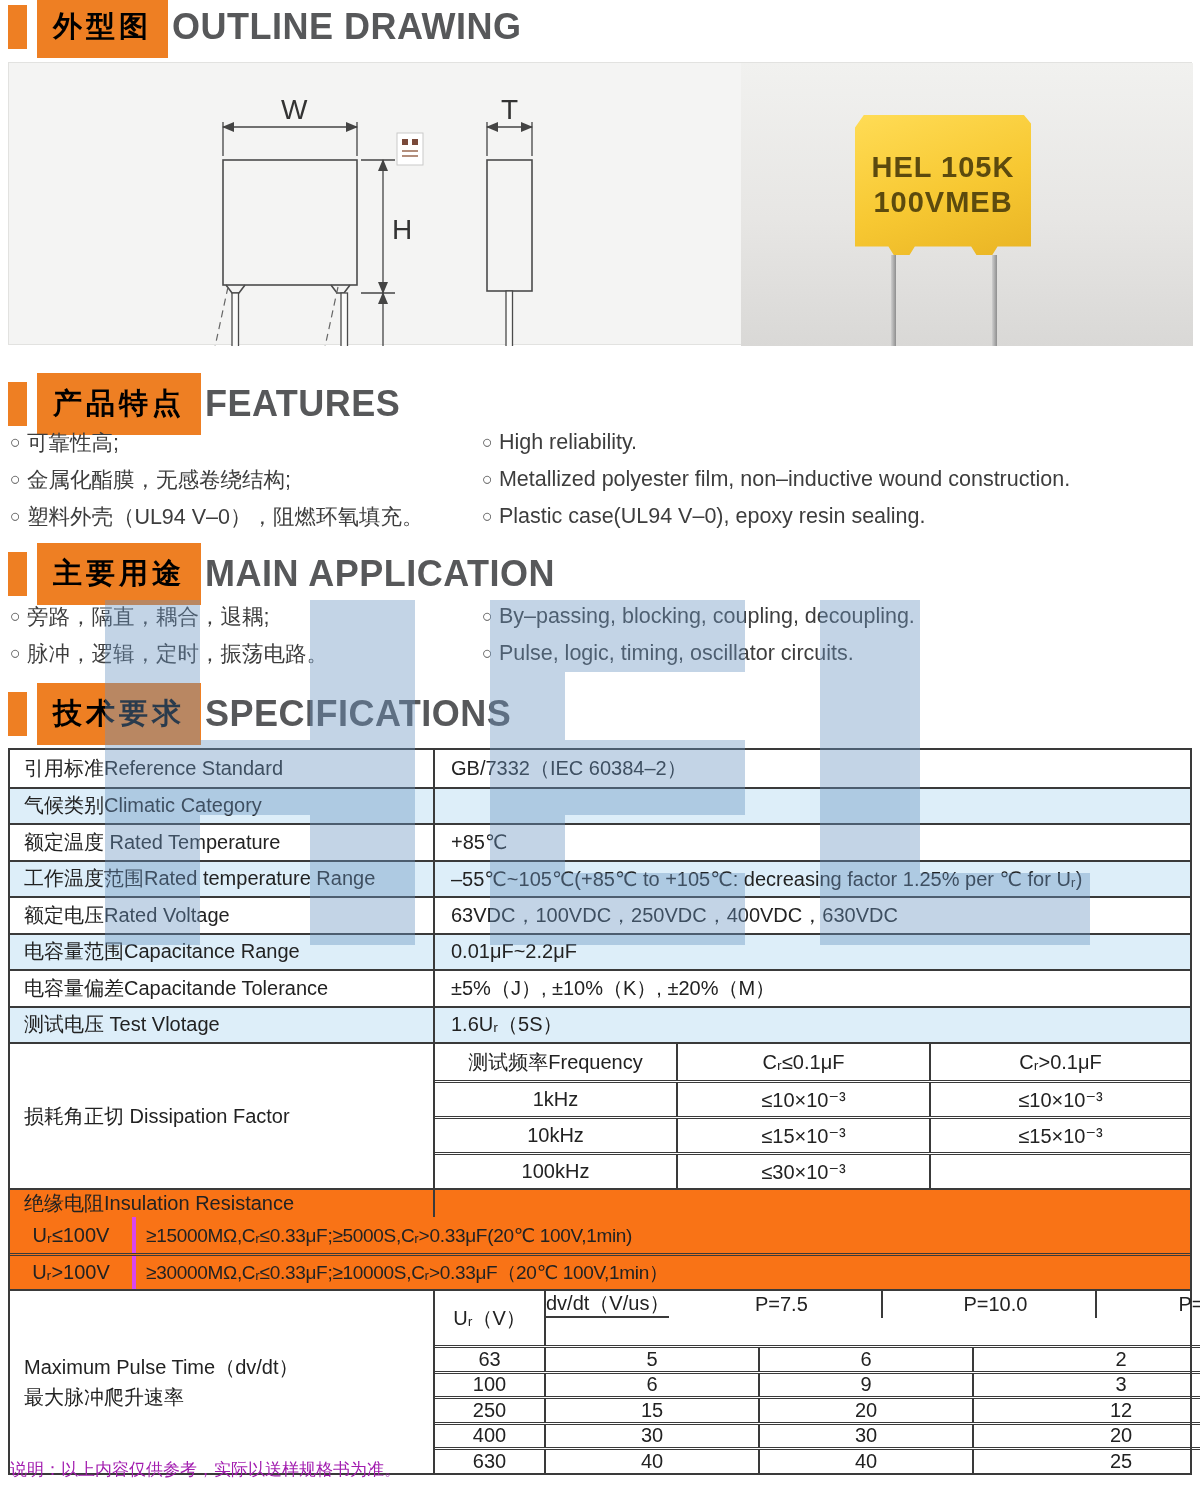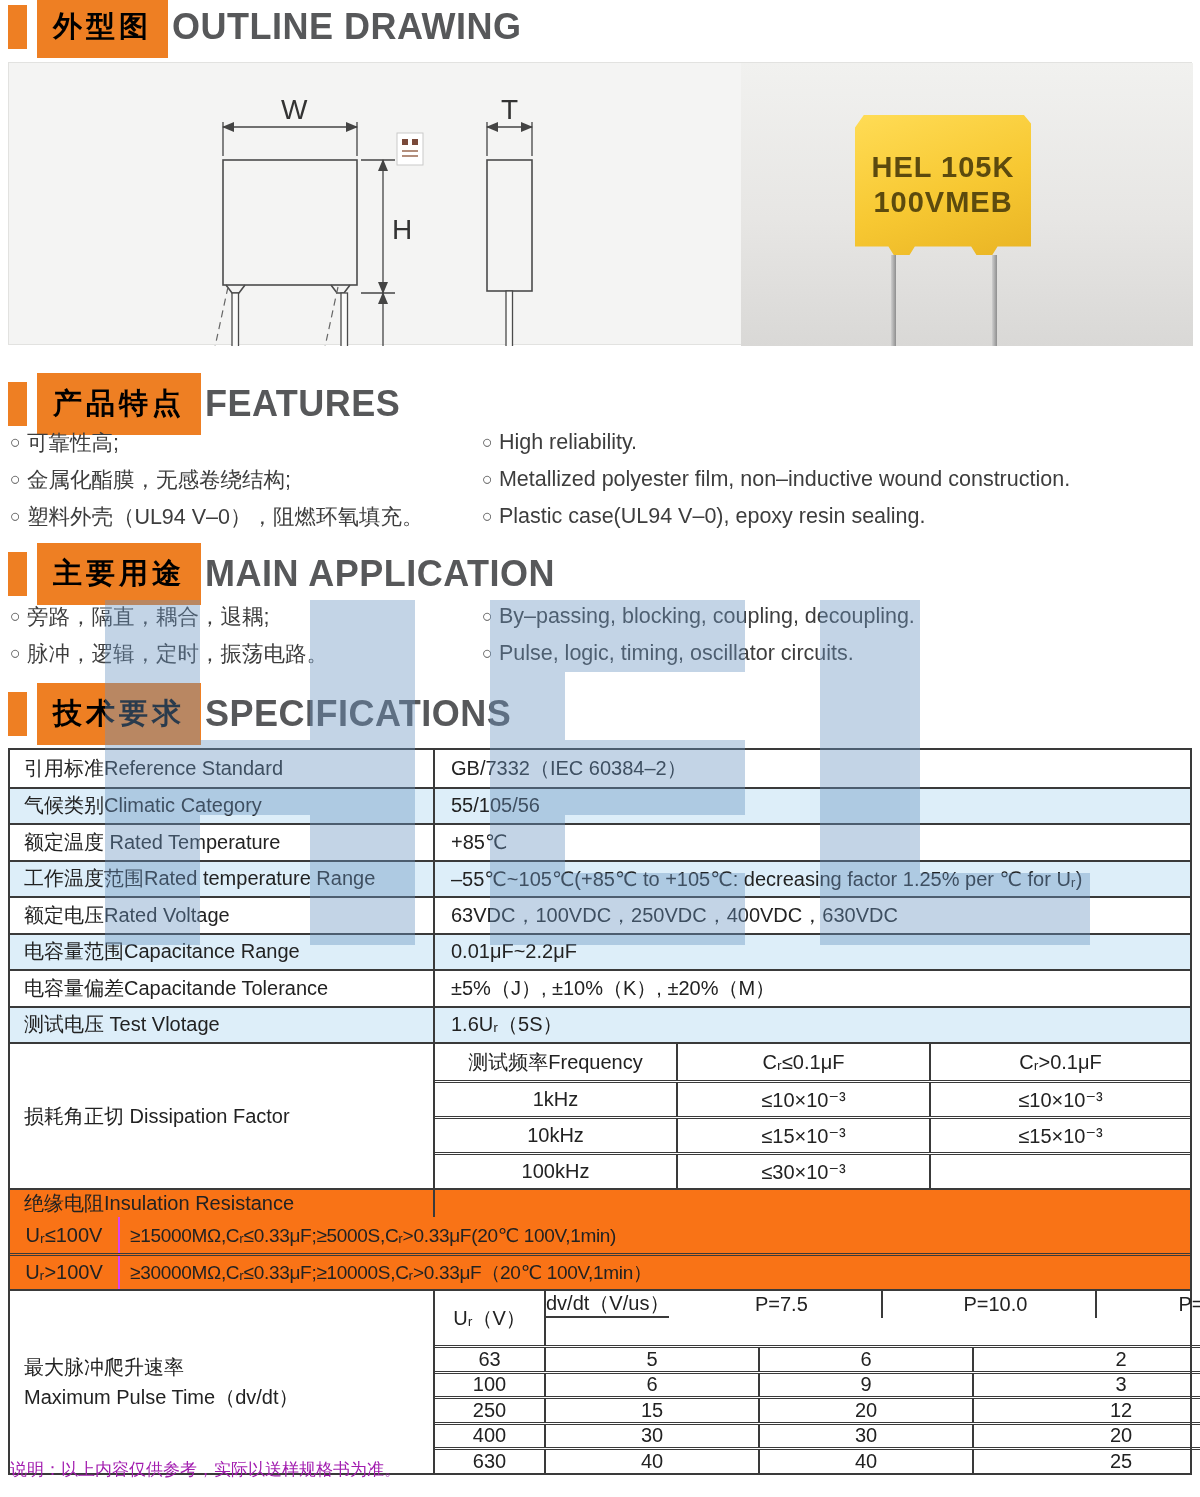--- a/index.html
+++ b/index.html
@@ -49,21 +49,21 @@
   .block-body > .d-row:first-child{border-top:0;}
   .d-rows{display:contents;}
   .d-row > :nth-child(1){width:243px;flex:none;border-right:2px solid #3a3a3a;}
   .d-row > :nth-child(2){width:253px;flex:none;border-right:2px solid #3a3a3a;}
   .d-row > :nth-child(3){flex:1;}
   
   .ins-block{background:#f97316;flex-direction:column;}
   .ins-rows{display:contents;}
   .ins-row{display:flex;height:36px;flex:none;border-top:3px double #3a3a3a;box-sizing:border-box;}
   .ins-rows .ins-row:first-child{border-top:0;}
-  .ins-ur{width:110px;flex:none;border-right:2px solid #d946ef;}
+  .ins-ur{width:126px;flex:none;border-right:4px solid #d946ef;}
   .ins-val{flex:1;display:flex;align-items:center;padding-left:10px;font-size:19px;letter-spacing:-.3px;}
   
   .p-head{display:flex;height:54px;flex:none;}
   .p-ur{width:111px;flex:none;border-right:2px solid #3a3a3a;}
   .p-right{flex:1;display:flex;flex-direction:row;}
   .p-group{height:27px;flex:none;border-bottom:2px solid #3a3a3a;}
   .p-subs{height:27px;flex:none;display:flex;}
   .p-subs > div{width:214px;flex:none;border-right:2px solid #3a3a3a;padding-left:12px;}
   .p-subs > div:last-child{flex:1;border-right:0;}
   .p-rows{display:contents;}
@@ -232,21 +232,20 @@
 
   <div class="spec-table">
 
     <div class="t-rows">
       
     <div class="t-row">
         <div class="t-label">引用标准Reference Standard</div>
         <div class="t-value">GB/7332（IEC 60384–2）</div>
       </div><div class="t-row">
         <div class="t-label">气候类别Climatic Category</div>
-        <div class="t-value">55/105/56</div>
       </div><div class="t-row">
         <div class="t-label">额定温度 Rated Temperature</div>
         <div class="t-value">+85℃</div>
       </div><div class="t-row">
         <div class="t-label">工作温度范围Rated temperature Range</div>
         <div class="t-value">–55℃~105℃(+85℃ to +105℃: decreasing factor 1.25% per ℃ for Uᵣ)</div>
       </div><div class="t-row">
         <div class="t-label">额定电压Rated Voltage</div>
         <div class="t-value">63VDC，100VDC，250VDC，400VDC，630VDC</div>
       </div><div class="t-row">
@@ -298,22 +297,22 @@
           </div><div class="ins-row">
             <div class="ins-ur cellc">Uᵣ&gt;100V</div>
             <div class="ins-val">≥30000MΩ,Cᵣ≤0.33μF;≥10000S,Cᵣ&gt;0.33μF（20℃ 100V,1min）</div>
           </div></div>
       </div>
     </div>
 
     <div class="block">
       <div class="block-label pulse-label">
         <div>
+          <div>Maximum Pulse Time（dv/dt）</div>
           <div>最大脉冲爬升速率</div>
-          <div>Maximum Pulse Time（dv/dt）</div>
         </div>
       </div>
       <div class="block-body">
         <div class="p-head">
           <div class="p-ur cellc">Uᵣ（V）</div>
           <div class="p-right">
             <div class="p-group cellc">dv/dt（V/us）</div>
             <div class="p-subs">
 
             <div class="cellc">P=7.5</div>

